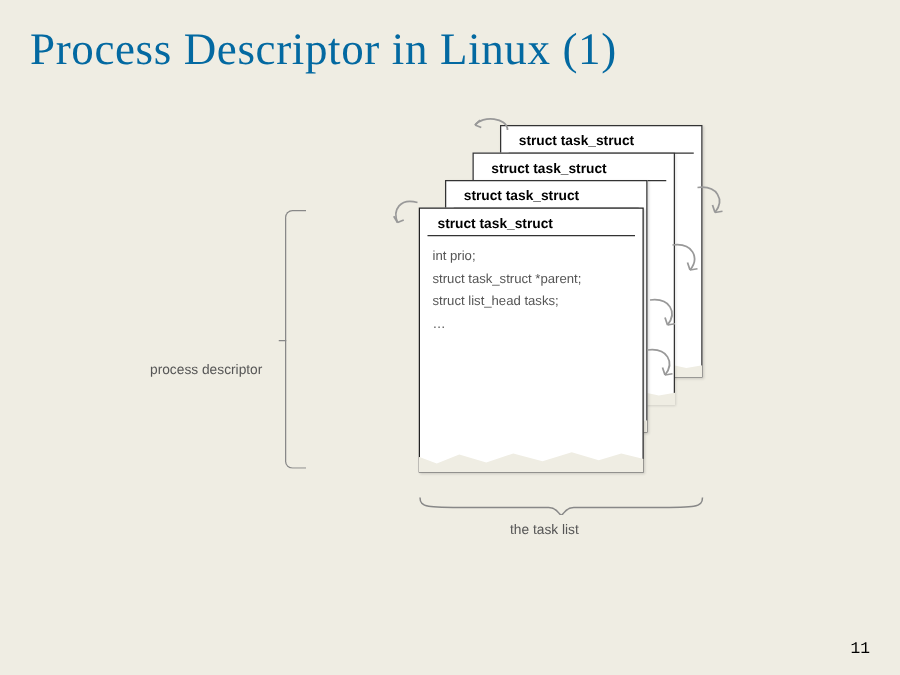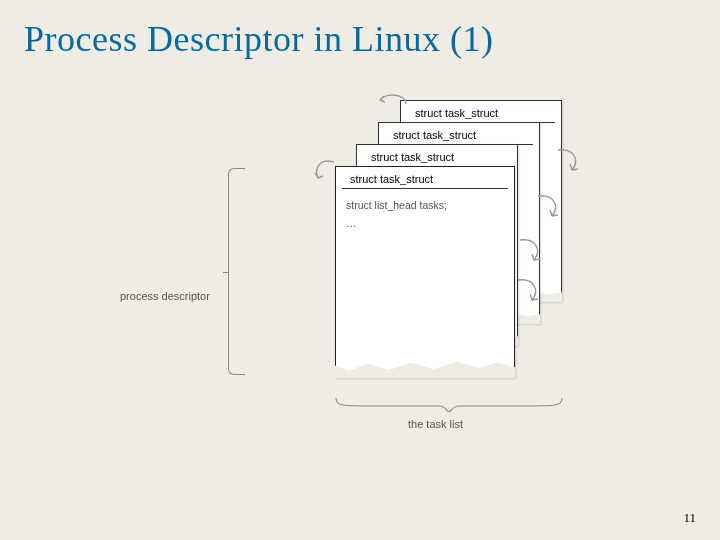--- a/index.html
+++ b/index.html
@@ -19,39 +19,39 @@
     font-size: 36px;
     font-weight: normal;
     color: #0369a1;
     letter-spacing: 0.5px;
   }
   .page-number {
     position: absolute;
     bottom: 14px;
     right: 24px;
     font-size: 13px;
-    font-family: Liberation Serif, serif;
+    font-family: Liberation Mono, monospace;
     color: #000;
   }
   .diagram {
     position: absolute;
     top: 100px;
     left: 120px;
     width: 480px;
     height: 380px;
   }
   .sheet {
     position: absolute;
     background: #fff;
     border: 1px solid #333;
     box-shadow: 1px 1px 2px rgba(0,0,0,0.15);
   }
   .sheet-header {
     font-family: Arial, sans-serif;
-    font-weight: normal;
+    font-weight: bold;
     font-size: 11px;
     color: #000;
     padding: 6px 8px 3px 8px;
     border-bottom: 1px solid #333;
     margin: 0 6px;
   }
   .sheet.back3 { left: 280px; top: 0px;  width: 160px; height: 200px; z-index:1; }
   .sheet.back2 { left: 258px; top: 22px; width: 160px; height: 200px; z-index:2; }
   .sheet.back1 { left: 236px; top: 44px; width: 160px; height: 200px; z-index:3; }
   .sheet.front {
@@ -157,20 +157,22 @@
   </div>
   <div class="sheet back2">
     <div class="sheet-header">struct task_struct</div>
   </div>
   <div class="sheet back1">
     <div class="sheet-header">struct task_struct</div>
   </div>
   <div class="sheet front">
     <div class="sheet-header">struct task_struct</div>
     <div class="fields">
+      <div>int prio;</div>
+      <div>struct task_struct *parent;</div>
       <div>struct list_head tasks;</div>
       <div>…</div>
     </div>
   </div>
 
   <div class="pd-label">process descriptor</div>
   <div class="left-bracket"></div>
 
   <div class="bottom-brace">
     <svg viewBox="0 0 230 16">

